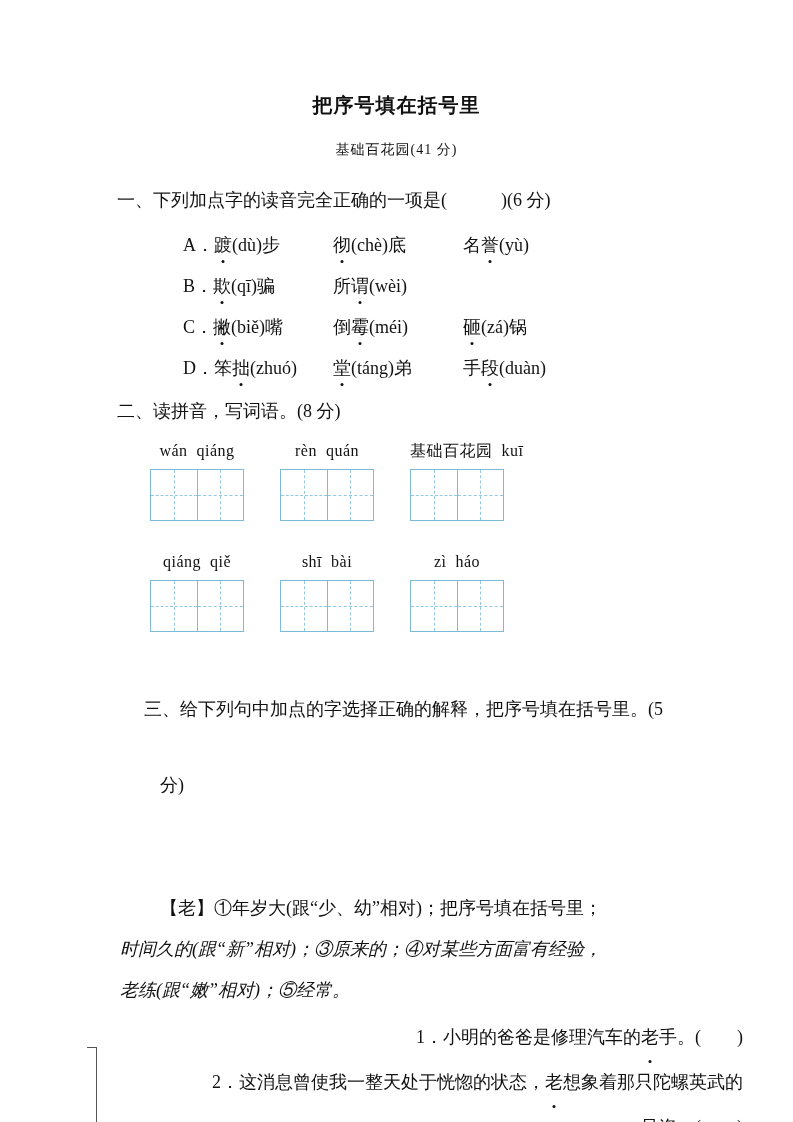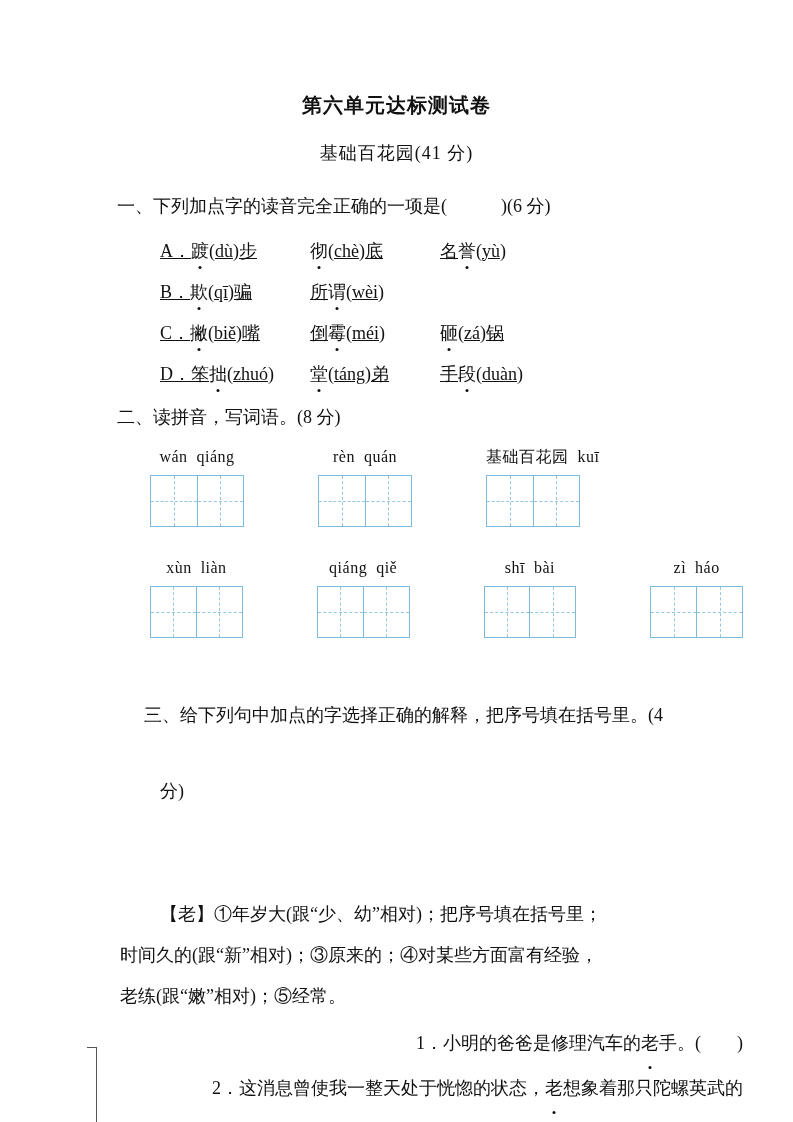--- a/index.html
+++ b/index.html
@@ -15,43 +15,43 @@
   .title {
     margin:0; padding-top:92px;
     text-align:center;
     font-size:20px; font-weight:700;
     font-family:"Liberation Sans","DejaVu Sans",sans-serif;
     letter-spacing:1px;
   }
   .section-heading {
     margin-top:22px;
     text-align:center;
-    font-size:18px; font-weight:400;
+    font-size:14px; font-weight:400;
     letter-spacing:1px;
   }
   .content {
     margin:26px 50px 0 117px;
     font-size:18px;
     line-height:30px;
   }
   .q-heading { line-height:30px; white-space:pre-wrap; }
   .q-heading .cont-line { display:block; margin-left:43px; }
   .q3-heading { margin-top:20px; line-height:38px; }
 
   
-  .q1-table { margin:9px 0 8px 43px;text-decoration:underline; }
+  .q1-table { margin:9px 0 8px 66px; }
   .q1-row {
     display:grid;
     grid-template-columns:150px 130px 1fr;
     height:41px; align-items:center;
   }
   .q1-row .word { white-space:pre; }
 
   
-  .py-row { display:flex; gap:74px; margin:10px 0 0 33px; }
+  .py-row { display:flex; gap:36px; margin:10px 0 0 33px; }
   .py-row.second { margin-top:26px; }
   .py-group { width:94px; }
   .py-label {
     text-align:center; font-size:16px;
     white-space:pre; margin-bottom:3px;
     letter-spacing:0.5px;
   }
   .tzg {
     display:flex; height:52px;
     border:1px solid #7cb9da;
@@ -66,21 +66,21 @@
   }
   .tzg .cell::after {
     content:""; position:absolute; top:50%; left:0; right:0;
     border-top:1px dashed #93c7e2;
   }
 
   
   .definition { margin-top:8px; line-height:41px; }
   .definition .line { white-space:pre-wrap; }
   .definition .line.first { margin-left:43px; }
-  .definition .line:not(.first) { margin-left:3px; }
+  .definition .line:not(.first) { margin-left:3px;font-style:italic; }
   .sentences { margin-top:4px; }
   .sentence .line { line-height:45px; white-space:pre-wrap;text-align:right; }
   .sentence .line.cont { margin-left:43px; }
 
   
   .em-dot { position:relative; display:inline-block; }
   .em-dot::after {
     content:""; position:absolute;
     left:50%; bottom:-3px; transform:translateX(-50%);
     width:3px; height:3px; border-radius:50%;
@@ -89,21 +89,21 @@
 
   
   .corner-v { position:absolute; left:96px; top:1047px; width:1px; height:75px; background:#555; }
   .corner-h { position:absolute; left:87px; top:1047px; width:10px; height:1px; background:#555; }
 </style>
 </head>
 <body>
 
 <div class="page">
 
-  <h1 class="title">第六单元达标测试卷</h1>
+  <h1 class="title">把序号填在括号里</h1>
   <div class="section-heading">基础百花园(41 分)</div>
 
   <div class="content">
 
     <div class="q-heading">一、下列加点字的读音完全正确的一项是(　　　)(6 分)</div>
 
     <div class="q1-table">
       <div class="q1-row">
         <span><span>A．</span><span class="word"><span class="em-dot">踱</span>(dù)步</span></span>
         <span class="word"><span class="em-dot">彻</span>(chè)底</span>
@@ -146,27 +146,20 @@
         <div class="py-label">基础百花园  kuī</div>
         <div class="tzg">
             <div class="cell"></div>
             <div class="cell"></div>
           </div>
       </div>
     </div>
 
     <div class="py-row second">
       <div class="py-group">
-        <div class="py-label">xùn  liàn</div>
-        <div class="tzg">
-            <div class="cell"></div>
-            <div class="cell"></div>
-          </div>
-      </div>
-      <div class="py-group">
         <div class="py-label">qiáng  qiě</div>
         <div class="tzg">
             <div class="cell"></div>
             <div class="cell"></div>
           </div>
       </div>
       <div class="py-group">
         <div class="py-label">shī  bài</div>
         <div class="tzg">
             <div class="cell"></div>
@@ -176,21 +169,21 @@
       <div class="py-group">
         <div class="py-label">zì  háo</div>
         <div class="tzg">
             <div class="cell"></div>
             <div class="cell"></div>
           </div>
       </div>
     </div>
 
     <div class="q-heading q3-heading">
-      <span>三、给下列句中加点的字选择正确的解释，把序号填在括号里。(4</span>
+      <span>三、给下列句中加点的字选择正确的解释，把序号填在括号里。(5</span>
       <span class="cont-line">分)</span>
     </div>
 
     <div class="definition">
       <div class="line first">【老】①年岁大(跟“少、幼”相对)；把序号填在括号里；</div>
       <div class="line">时间久的(跟“新”相对)；③原来的；④对某些方面富有经验，</div>
       <div class="line">老练(跟“嫩”相对)；⑤经常。</div>
     </div>
 
     <div class="sentences">

